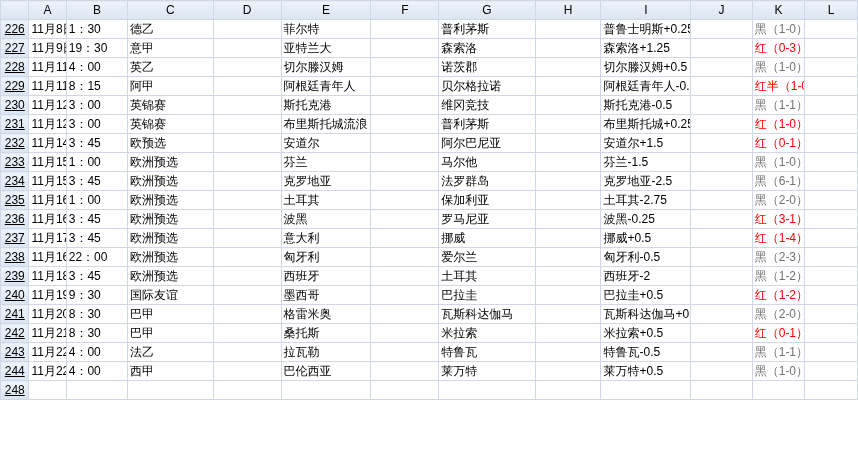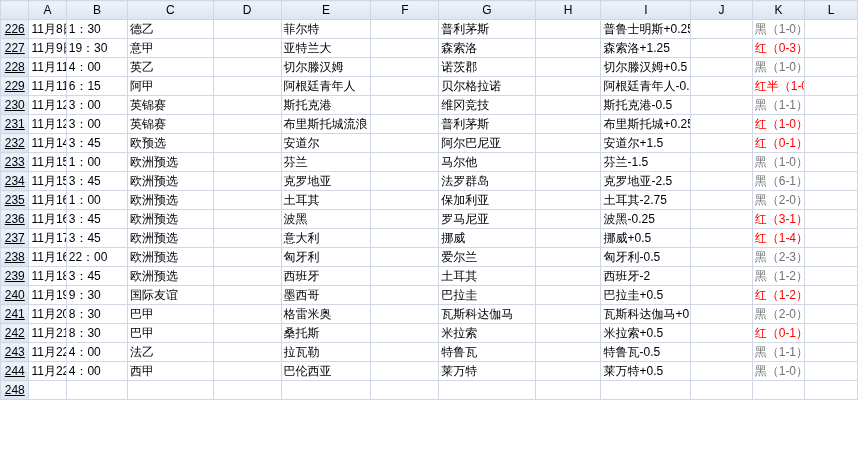--- a/index.html
+++ b/index.html
@@ -150,21 +150,21 @@
         <td class="cell txt-l">诺茨郡</td>
         <td class="cell txt-l"></td>
         <td class="cell txt-l">切尔滕汉姆+0.5</td>
         <td class="cell txt-l"></td>
         <td class="cell txt-l c-black">黑（1-0）</td>
         <td class="cell txt-l"></td>
       </tr>
       <tr>
         <th class="rowhdr">229</th>
         <td class="cell txt-l">11月11日</td>
-        <td class="cell txt-l">6：15</td>
+        <td class="cell txt-l">8：15</td>
         <td class="cell txt-l">阿甲</td>
         <td class="cell txt-l"></td>
         <td class="cell txt-l">阿根廷青年人</td>
         <td class="cell txt-l"></td>
         <td class="cell txt-l">贝尔格拉诺</td>
         <td class="cell txt-l"></td>
         <td class="cell txt-l">阿根廷青年人-0.75</td>
         <td class="cell txt-l"></td>
         <td class="cell txt-l c-red">红半（1-0）</td>
         <td class="cell txt-l"></td>

